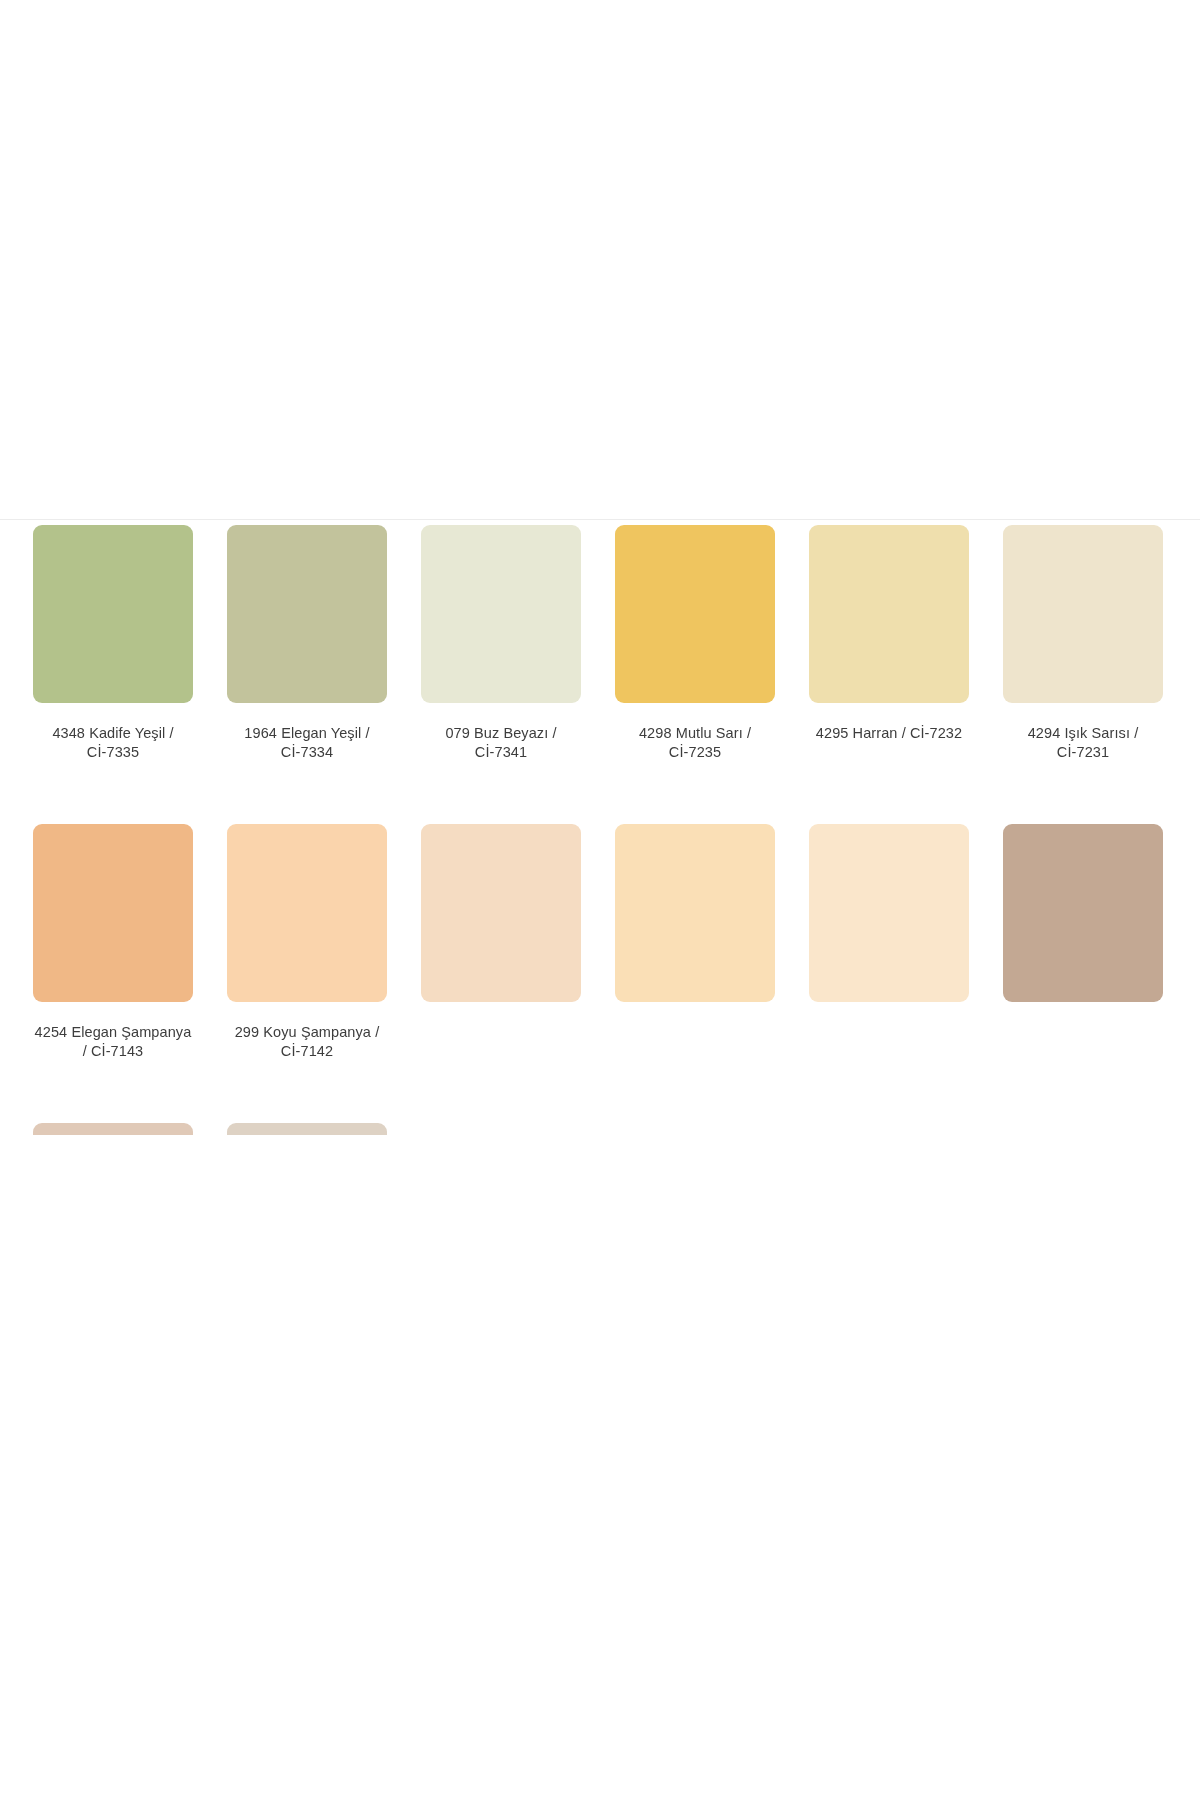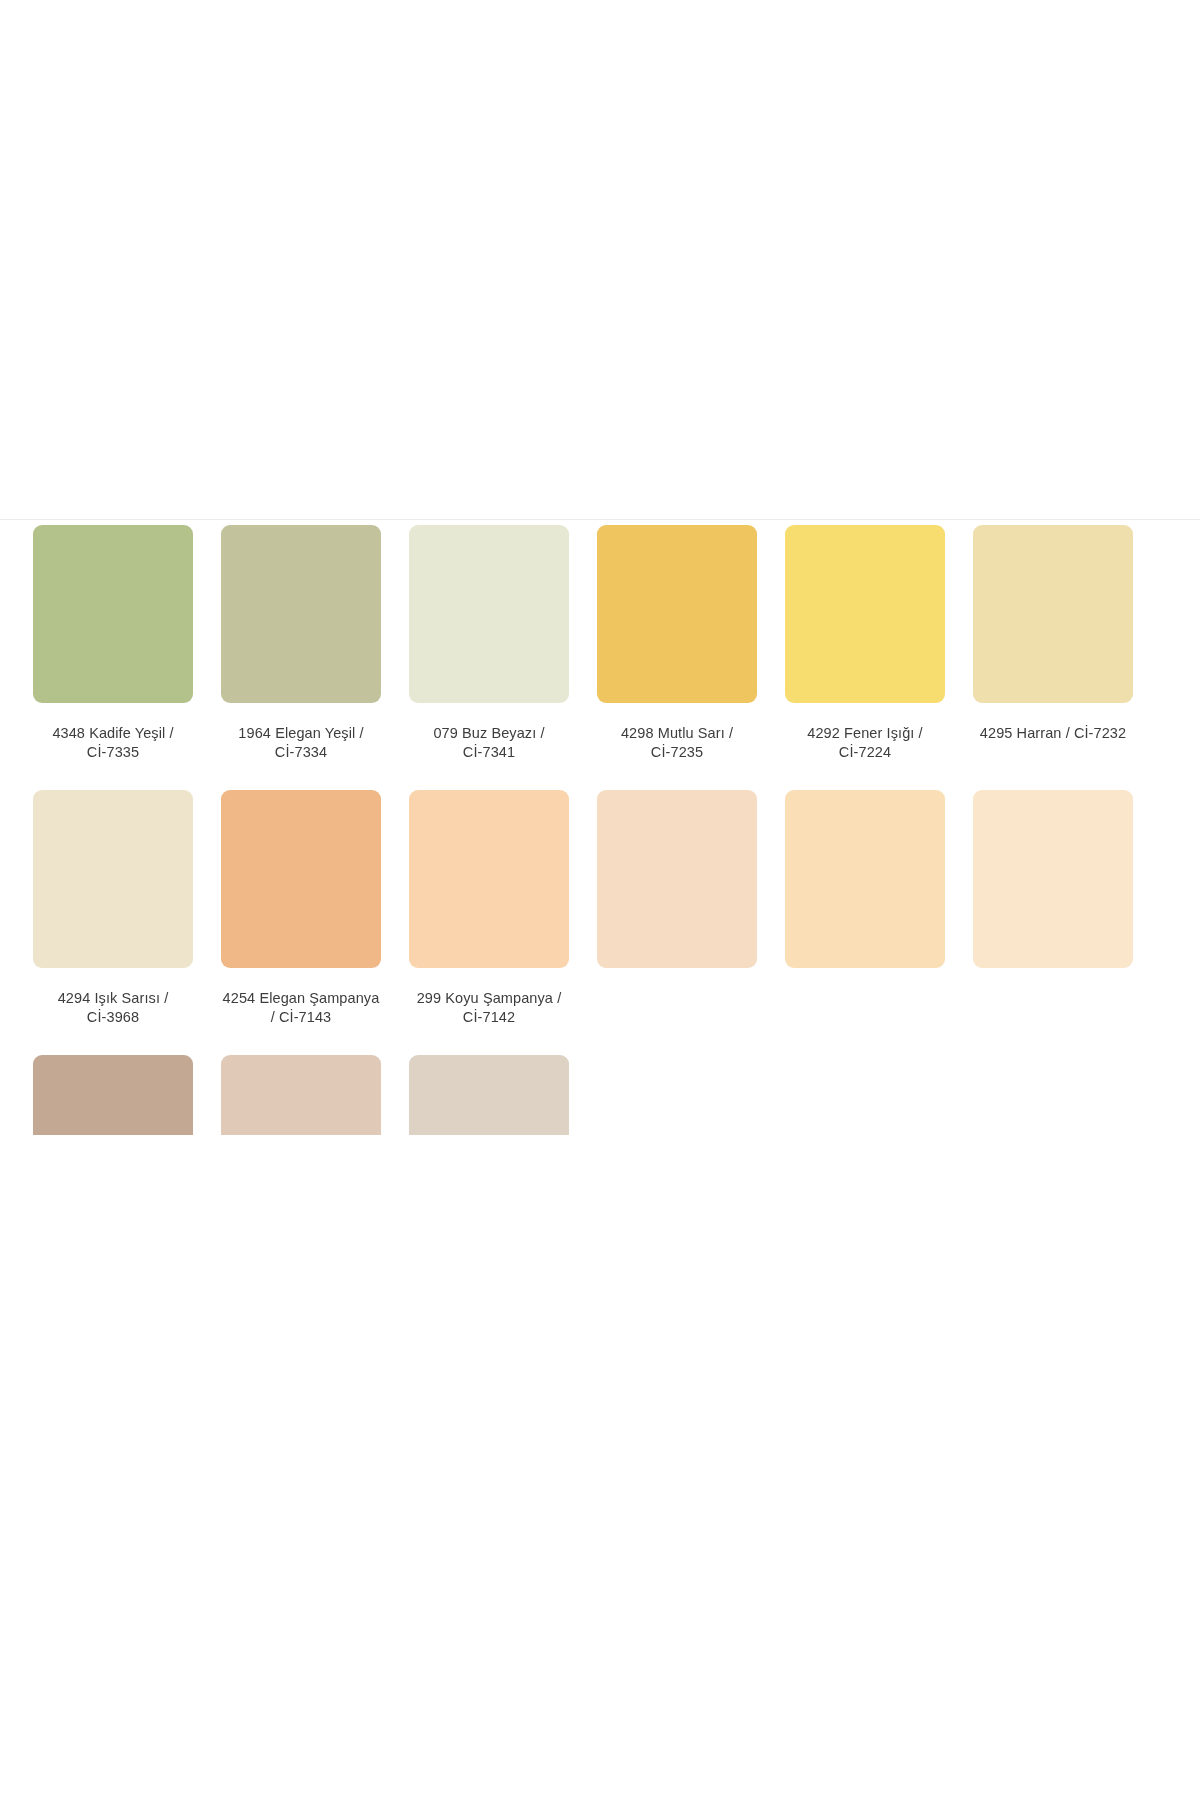--- a/index.html
+++ b/index.html
@@ -49,20 +49,21 @@
     box-sizing: border-box;
   }
 
   .palette-grid {
     display: grid;
     grid-template-columns: repeat(6, 160px);
     column-gap: 28px;
     row-gap: 0px;
     margin-left: 33px;
     width: 1100px;
+    gap: 34px;
   }
 
   .swatch-cell {
     width: 160px;
     margin-bottom: 0;
     padding-bottom: 20px;
     box-sizing: content-box;
   }
 
   .swatch-chip {
@@ -115,30 +116,26 @@
         </div>
         <div class="swatch-cell">
           <span class="swatch-chip" style="background: rgb(231, 232, 212);"></span>
           <span class="swatch-label">079 Buz Beyazı / Cİ-7341</span>
         </div>
         <div class="swatch-cell">
           <span class="swatch-chip" style="background: rgb(239, 197, 95);"></span>
           <span class="swatch-label">4298 Mutlu Sarı / Cİ-7235</span>
         </div>
         <div class="swatch-cell">
-          <span class="swatch-chip" style="background: rgb(247, 221, 112);"></span>
-          <span class="swatch-label">4292 Fener Işığı / Cİ-7224</span>
-        </div>
-        <div class="swatch-cell">
           <span class="swatch-chip" style="background: rgb(239, 223, 173);"></span>
           <span class="swatch-label">4295 Harran / Cİ-7232</span>
         </div>
         <div class="swatch-cell">
           <span class="swatch-chip" style="background: rgb(238, 228, 204);"></span>
-          <span class="swatch-label">4294 Işık Sarısı / Cİ-3968</span>
+          <span class="swatch-label">4294 Işık Sarısı / Cİ-7231</span>
         </div>
         <div class="swatch-cell">
           <span class="swatch-chip" style="background: rgb(240, 184, 134);"></span>
           <span class="swatch-label">4254 Elegan Şampanya / Cİ-7143</span>
         </div>
         <div class="swatch-cell">
           <span class="swatch-chip" style="background: rgb(250, 212, 172);"></span>
           <span class="swatch-label">299 Koyu Şampanya / Cİ-7142</span>
         </div>
         <div class="swatch-cell">

